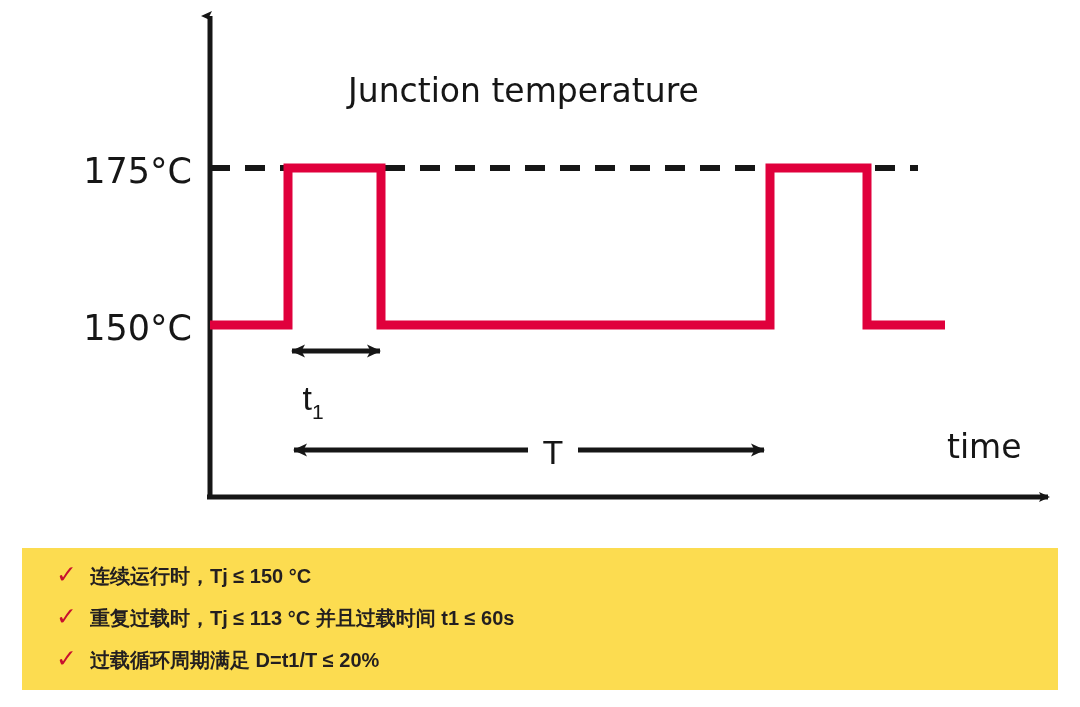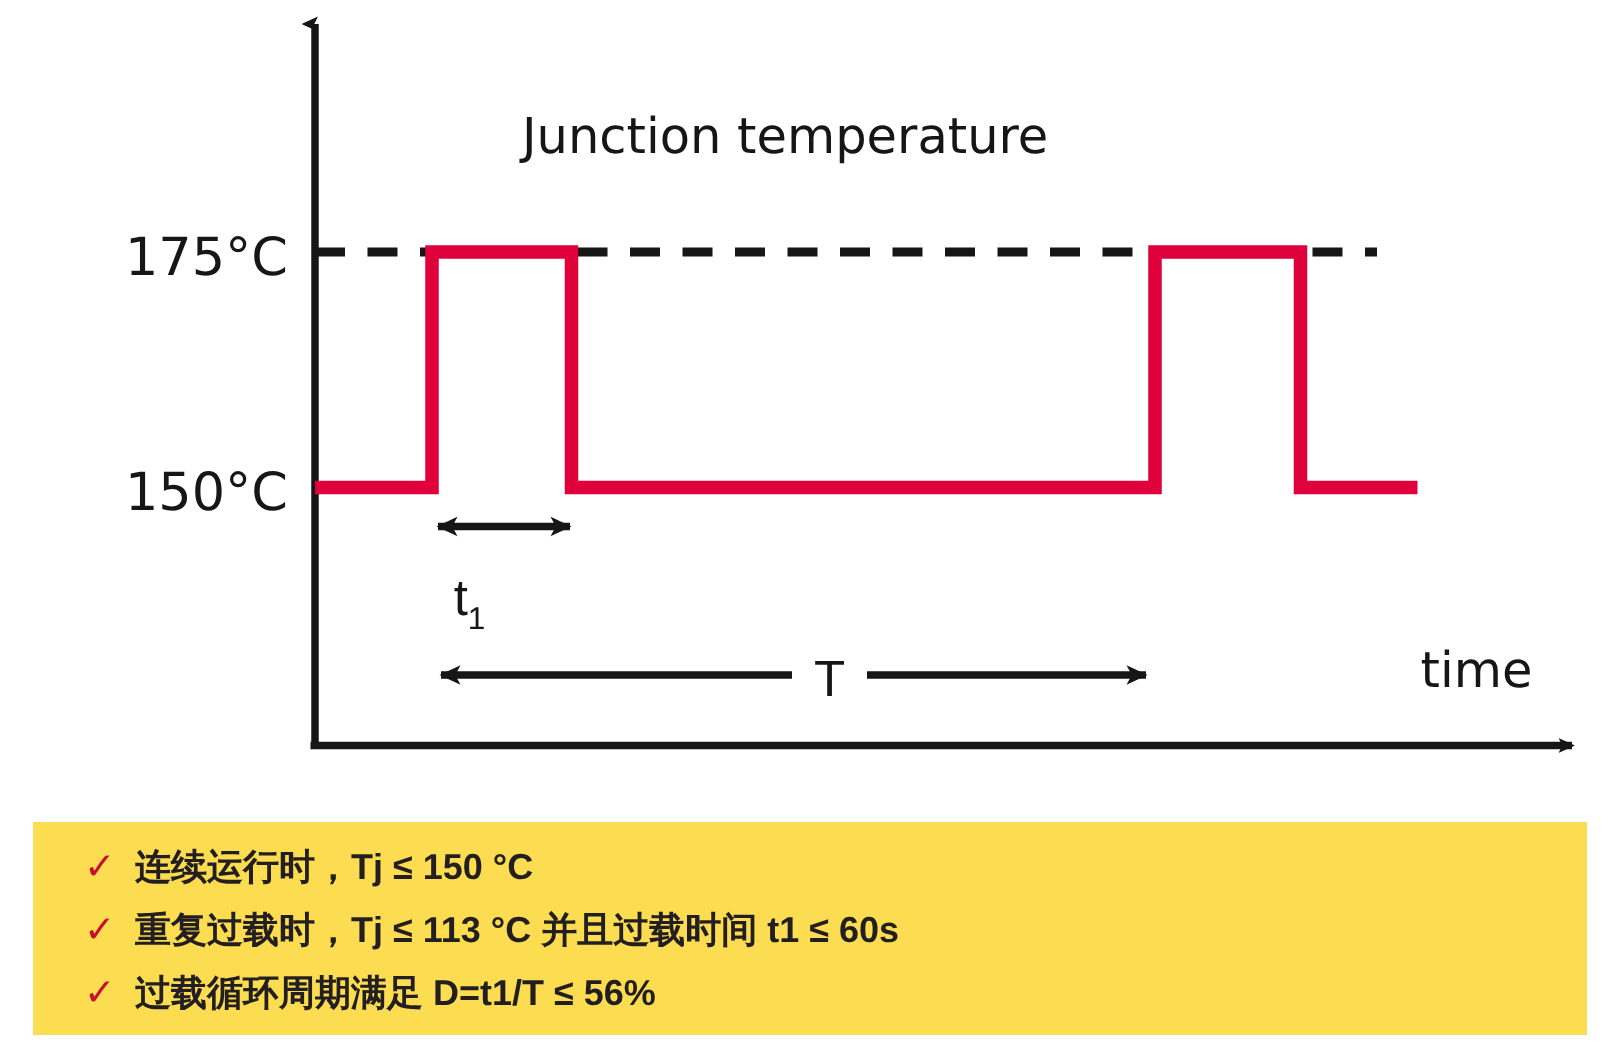--- a/index.html
+++ b/index.html
@@ -46,21 +46,21 @@
     color: #C8102E;
     font-size: 25px;
     line-height: 1;
     width: 34px;
     flex: 0 0 34px;
     font-family: "DejaVu Sans", sans-serif;
     font-weight: normal;
   }
   .callout-text {
     color: #231f20;
-    font-size: 24px;
+    font-size: 20px;
     font-weight: bold;
     font-family: "Liberation Sans", "DejaVu Sans", sans-serif;
     letter-spacing: 0px;
     white-space: nowrap;
   }
   .svg-label {
     font-family: "DejaVu Sans", sans-serif;
     fill: #161616;
   }
   .axis-tick-label {
@@ -133,17 +133,17 @@
     <div class="callout-row">
       <span class="check-mark">✓</span>
       <span class="callout-text">连续运行时，Tj ≤ 150 °C</span>
     </div>
     <div class="callout-row">
       <span class="check-mark">✓</span>
       <span class="callout-text">重复过载时，Tj ≤ 113 °C 并且过载时间 t1 ≤ 60s</span>
     </div>
     <div class="callout-row">
       <span class="check-mark">✓</span>
-      <span class="callout-text">过载循环周期满足 D=t1/T ≤ 56%</span>
+      <span class="callout-text">过载循环周期满足 D=t1/T ≤ 20%</span>
     </div>
   </div>
 
 </div>
 
 </body></html>

